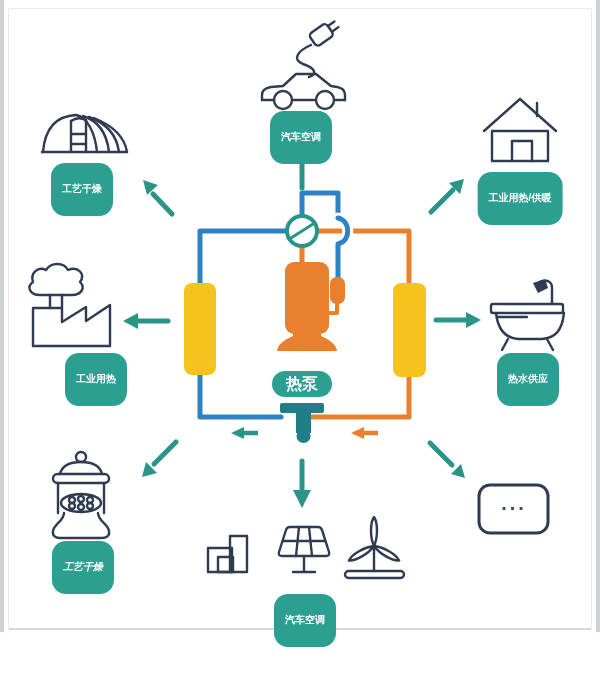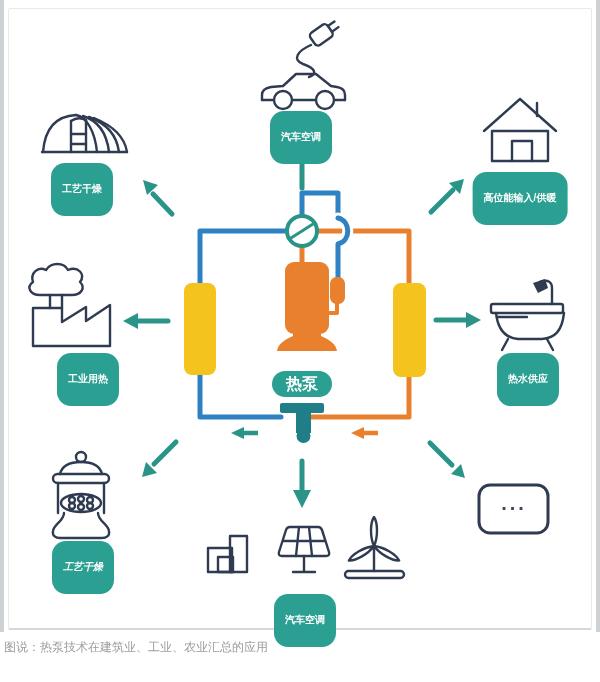--- a/index.html
+++ b/index.html
@@ -17,21 +17,21 @@
   }
   svg.diagram{position:absolute;left:0;top:0;}
   .badge{
     position:absolute;transform:translateX(-50%);
     background:#2ba092;color:#ffffff;font-weight:bold;font-size:10px;
     line-height:1.25;padding:20px 11px;border-radius:14px;white-space:nowrap;
   }
   .badge-greenhouse{left:82px;top:163px;}
   .badge-car{left:301px;top:111px;}
   .badge-building{left:520px;top:172px;}
-  .badge-industry{left:88px;top:353px;}
+  .badge-industry{left:96px;top:353px;}
   .badge-hotwater{left:528px;top:353px;}
   .badge-drying{left:83px;top:541px;font-style:italic;}
   .badge-energy{left:305px;top:594px;}
   .badge-heatpump{left:302px;top:371px;font-size:16px;padding:3px 14px;}
   .more-dots{
     position:absolute;left:514px;top:495px;transform:translateX(-50%);
     font-size:20px;font-weight:bold;color:#3c4a5c;letter-spacing:3px;line-height:17px;
   }
   .caption{
     position:absolute;left:4px;top:636px;color:#9b9b9b;font-size:12px;line-height:22px;
@@ -221,24 +221,23 @@
     </g>
 
     <g>
       <rect x="479" y="485" width="69" height="48" rx="11" stroke-width="3"></rect>
     </g>
   </g>
 </svg>
 
 <div class="badge badge-greenhouse">工艺干燥</div>
 <div class="badge badge-car">汽车空调</div>
-<div class="badge badge-building">高位能输入/供暖</div>
+<div class="badge badge-building">工业用热/供暖</div>
 <div class="badge badge-industry">工业用热</div>
 <div class="badge badge-hotwater">热水供应</div>
 <div class="badge badge-drying">工艺干燥</div>
 <div class="badge badge-energy">汽车空调</div>
 <div class="badge badge-heatpump">热泵</div>
 
 <div class="more-dots">...</div>
 
 <div class="caption">
-  <div>图说：热泵技术在建筑业、工业、农业汇总的应用</div>
 </div>
 
 </body></html>

